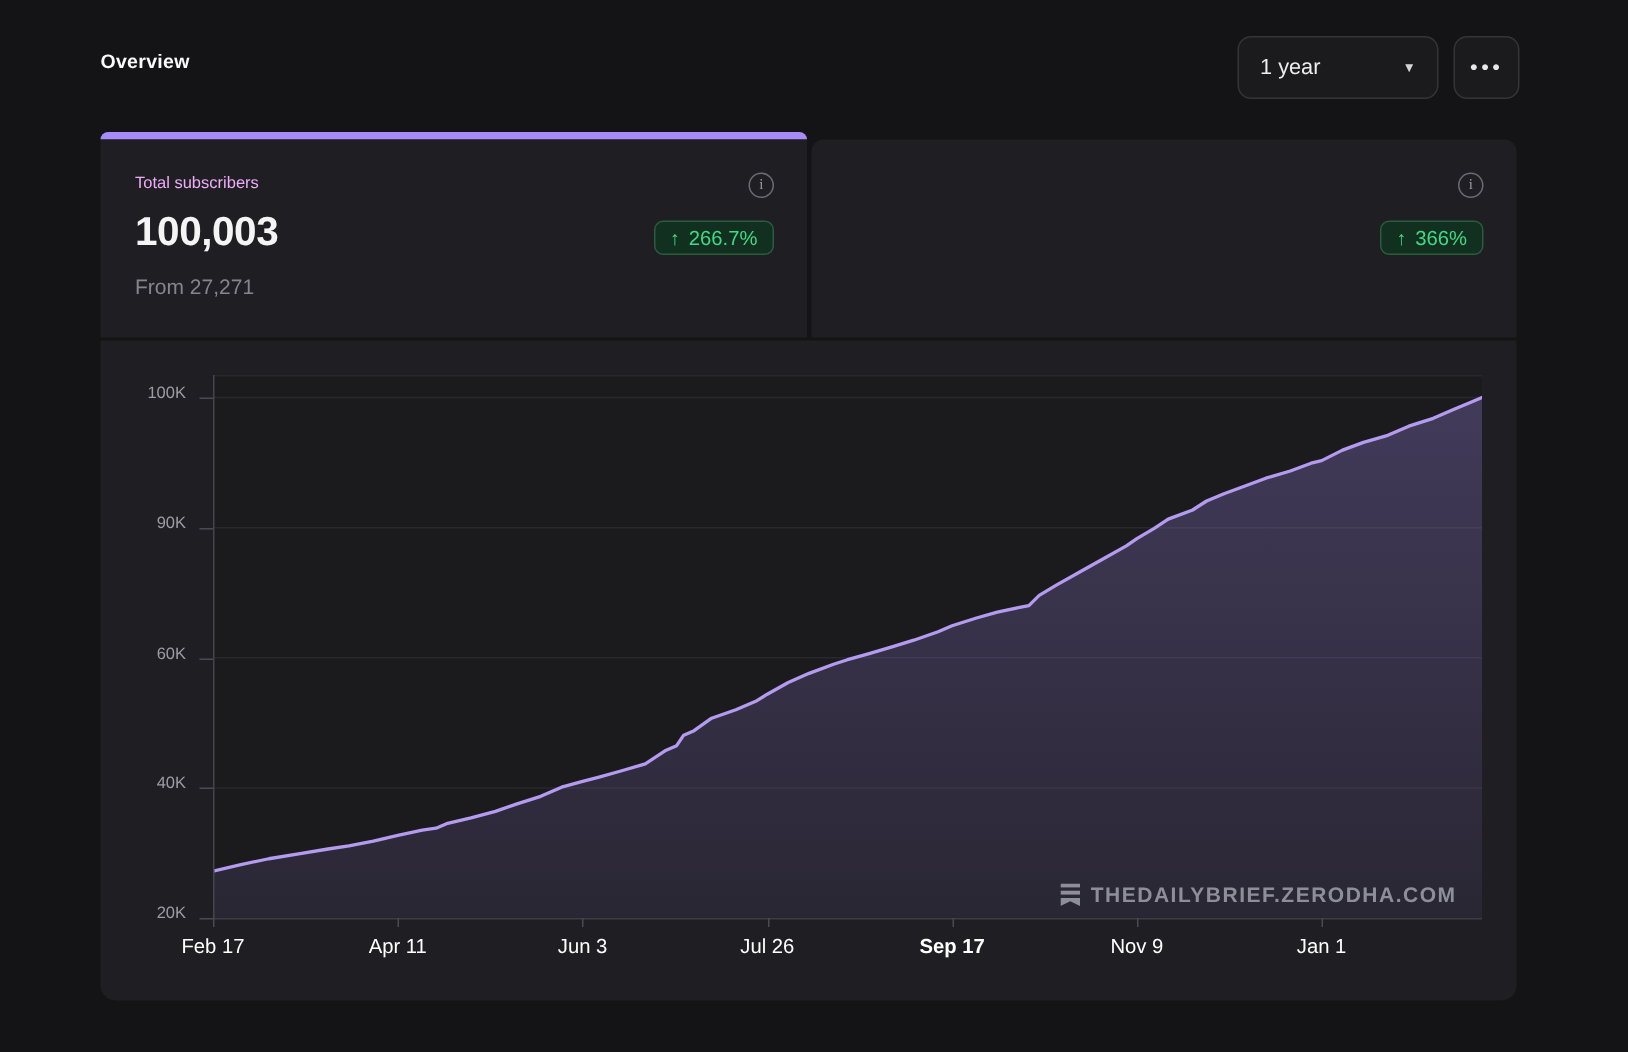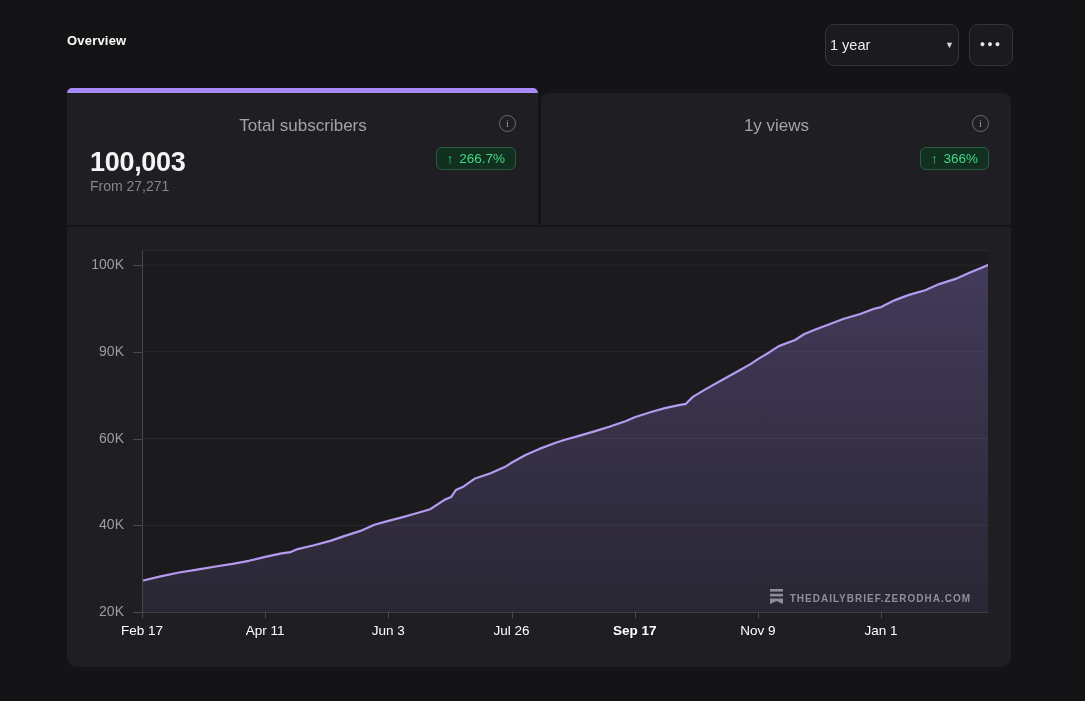--- a/index.html
+++ b/index.html
@@ -11,21 +11,21 @@
   }
   
   .page-title{
     position:absolute;left:67px;top:33px;
     font-size:13px;font-weight:700;color:#fafafa;letter-spacing:.2px;
   }
   .range-btn{
     position:absolute;left:825px;top:24px;width:134px;height:42px;
     box-sizing:border-box;background:#1b1b1e;border:1px solid #343439;
     border-radius:9px;display:flex;align-items:center;
-    padding:0 4px;cursor:pointer;
+    padding:0 14px;cursor:pointer;
   }
   .range-btn .val{color:#ededf0;font-size:14.5px;}
   .range-btn .caret{margin-left:auto;color:#d4d4d8;font-size:9px;line-height:1;}
   .more-btn{
     position:absolute;left:969px;top:24px;width:44px;height:42px;
     box-sizing:border-box;background:#1b1b1e;border:1px solid #343439;
     border-radius:9px;display:flex;align-items:center;justify-content:center;
     cursor:pointer;color:#e8e8ea;font-size:13px;letter-spacing:1.5px;
     padding-bottom:2px;
   }
@@ -39,23 +39,23 @@
   }
   .stat-card{
     position:absolute;top:93px;height:132px;box-sizing:border-box;
     background:#1f1f23;cursor:pointer;
   }
   .stat-card.first{left:0;width:471px;top:5px;height:132px;}
   .stat-card.second{left:474px;width:470px;border-radius:8px 8px 0 0;}
   .cluster .stat-card.first{top:5px;}
   .cluster .stat-card.second{top:5px;}
   .stat-inner{position:relative;width:100%;height:100%;padding:23px 22px 0 23px;box-sizing:border-box;}
-  .stat-label{font-size:17px;color:#a3a3a3;text-align:center;}
+  .stat-label{font-size:11px;color:#f0abfc;}
   .stat-value{margin-top:11px;font-size:27px;font-weight:700;color:#f4f4f5;letter-spacing:-.3px;}
-  .stat-from{margin-top:0;font-size:14px;color:#85858d;}
+  .stat-from{margin-top:13px;font-size:14px;color:#85858d;}
   .info-icon{
     position:absolute;right:22px;top:22px;width:17px;height:17px;
     box-sizing:border-box;border:1.5px solid #6b6b74;border-radius:50%;
     color:#9a9aa2;font-size:10px;display:flex;align-items:center;justify-content:center;
     font-family:"Liberation Serif","DejaVu Serif",serif;cursor:pointer;
   }
   .badge{
     position:absolute;right:22px;top:54px;display:flex;align-items:center;gap:6px;
     background:#12301f;border:1px solid #2a5c40;border-radius:6px;
     padding:3px 10px;color:#42d885;font-size:13.5px;
@@ -64,28 +64,28 @@
   
   .chart-panel{
     position:absolute;left:0;top:139px;width:944px;height:440px;
     background:#1f1f23;border-radius:0 0 10px 10px;overflow:hidden;
   }
   .plot-bg{position:absolute;left:75px;top:23px;width:846px;height:362px;background:#1b1b1e;}
   .plot-top-border{position:absolute;left:75px;top:23px;width:846px;height:1px;background:#28282d;}
   .y-axis-line{position:absolute;left:75px;top:23px;width:1px;height:362px;background:#45454c;}
   .x-axis-line{position:absolute;left:75px;top:385px;width:846px;height:1px;background:#3c3c42;}
   .gridline{stroke:#28282d;stroke-width:1;}
-  .ytick{position:absolute;left:0;width:57px;text-align:right;font-size:14px;color:#9b9ba2;}
+  .ytick{position:absolute;left:0;width:57px;text-align:right;font-size:11px;color:#9b9ba2;}
   .ystub{position:absolute;left:66px;width:9px;height:1px;background:#4a4a52;}
   .xtick{position:absolute;top:396px;transform:translateX(-50%);font-size:13.5px;color:#ffffff;white-space:nowrap;}
   .xstub{position:absolute;top:385px;width:1px;height:6px;background:#4a4a52;}
   .chart-svg{position:absolute;left:75px;top:23px;}
   .watermark{
     position:absolute;right:40px;bottom:63px;display:flex;align-items:flex-end;gap:7px;
-    color:#8e8e99;font-size:10px;font-weight:700;letter-spacing:1px;
+    color:#8e8e99;font-size:14px;font-weight:700;letter-spacing:1px;
   }
   .watermark svg{display:block;}
 </style>
 </head>
 <body>
 
 <div class="page-title">Overview</div>
 
 <div class="range-btn">
   <span class="val">1 year</span>
@@ -110,21 +110,20 @@
         </div>
       <div class="badge">
         <span class="arrow">↑</span>
         <span>266.7%</span>
       </div>
     </div>
   </div>
 
   <div class="stat-card second">
     <div class="stat-inner">
-      <div class="stat-label">1y views</div>
       <div class="info-icon">
           <span>i</span>
         </div>
       <div class="badge">
         <span class="arrow">↑</span>
         <span>366%</span>
       </div>
     </div>
   </div>
 

